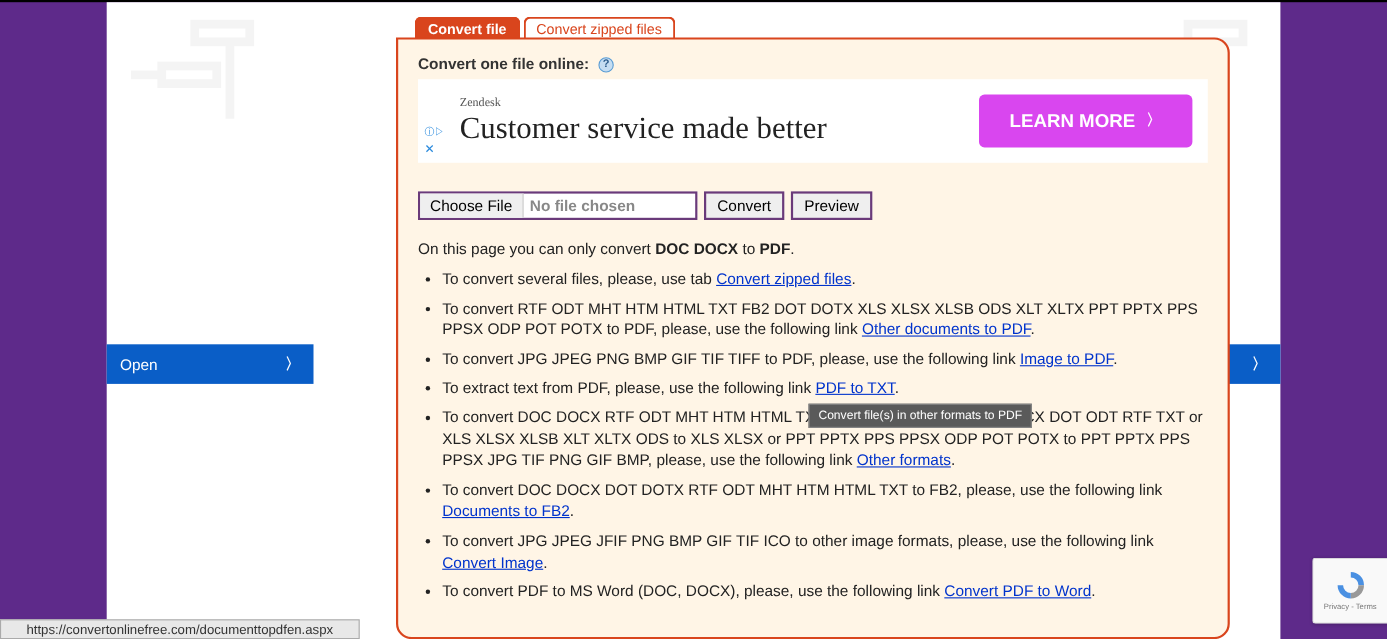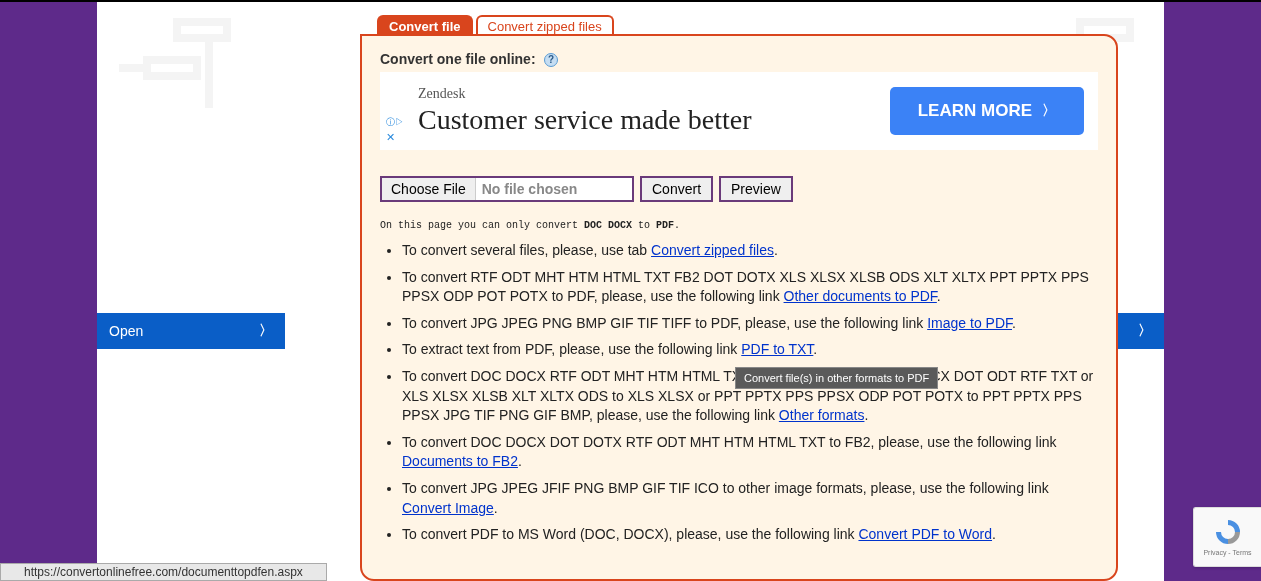--- a/index.html
+++ b/index.html
@@ -105,24 +105,24 @@
 }
 .ad-i {
   position: absolute;
   left: 6px;
   bottom: 6px;
   font-size: 11px;
   color: #2a8add;
 }
 .ad-i .tri { color: #2a8add; font-size: 9px; display: block; }
 .ad-x { color: #2a8add; font-size: 11px; display: block; margin-top: 2px; }
-.ad-text .brand { font-family: Georgia, serif; font-size: 14px; color: #555; }
+.ad-text .brand { font-family: Georgia, serif; font-size: 11px; color: #555; }
 .ad-text .headline { font-family: Georgia, serif; font-size: 28px; color: #222; margin-top: 2px; }
 .ad-btn {
-  background: #3b82f6;
+  background: #d946ef;
   color: #fff;
   font-size: 17px;
   font-weight: bold;
   padding: 14px 28px;
   border-radius: 5px;
   display: flex;
   align-items: center;
   gap: 10px;
 }
 .ad-btn .chev { font-size: 14px; }
@@ -148,21 +148,21 @@
   flex: 1;
   font-weight: bold;
 }
 .action-btn {
   border: 2px solid #6a3a7a;
   background: #efefef;
   padding: 3px 10px;
   font-size: 14px;
   cursor: pointer;
 }
-.intro { padding: 18px 18px 0; font-size: 10px; color: #222; font-family: Liberation Mono, monospace; }
+.intro { padding: 18px 18px 0; font-size: 14px; color: #222; }
 .intro strong { font-weight: bold; }
 .list { padding: 10px 18px 0 40px; }
 .list li { font-size: 14px; color: #222; margin-bottom: 7px; line-height: 1.4; list-style: disc; }
 .list a { color: #0033cc; text-decoration: underline; }
 .tooltip {
   position: absolute;
   top: 365px;
   left: 638px;
   background: #5a5a5a;
   color: #fff;

